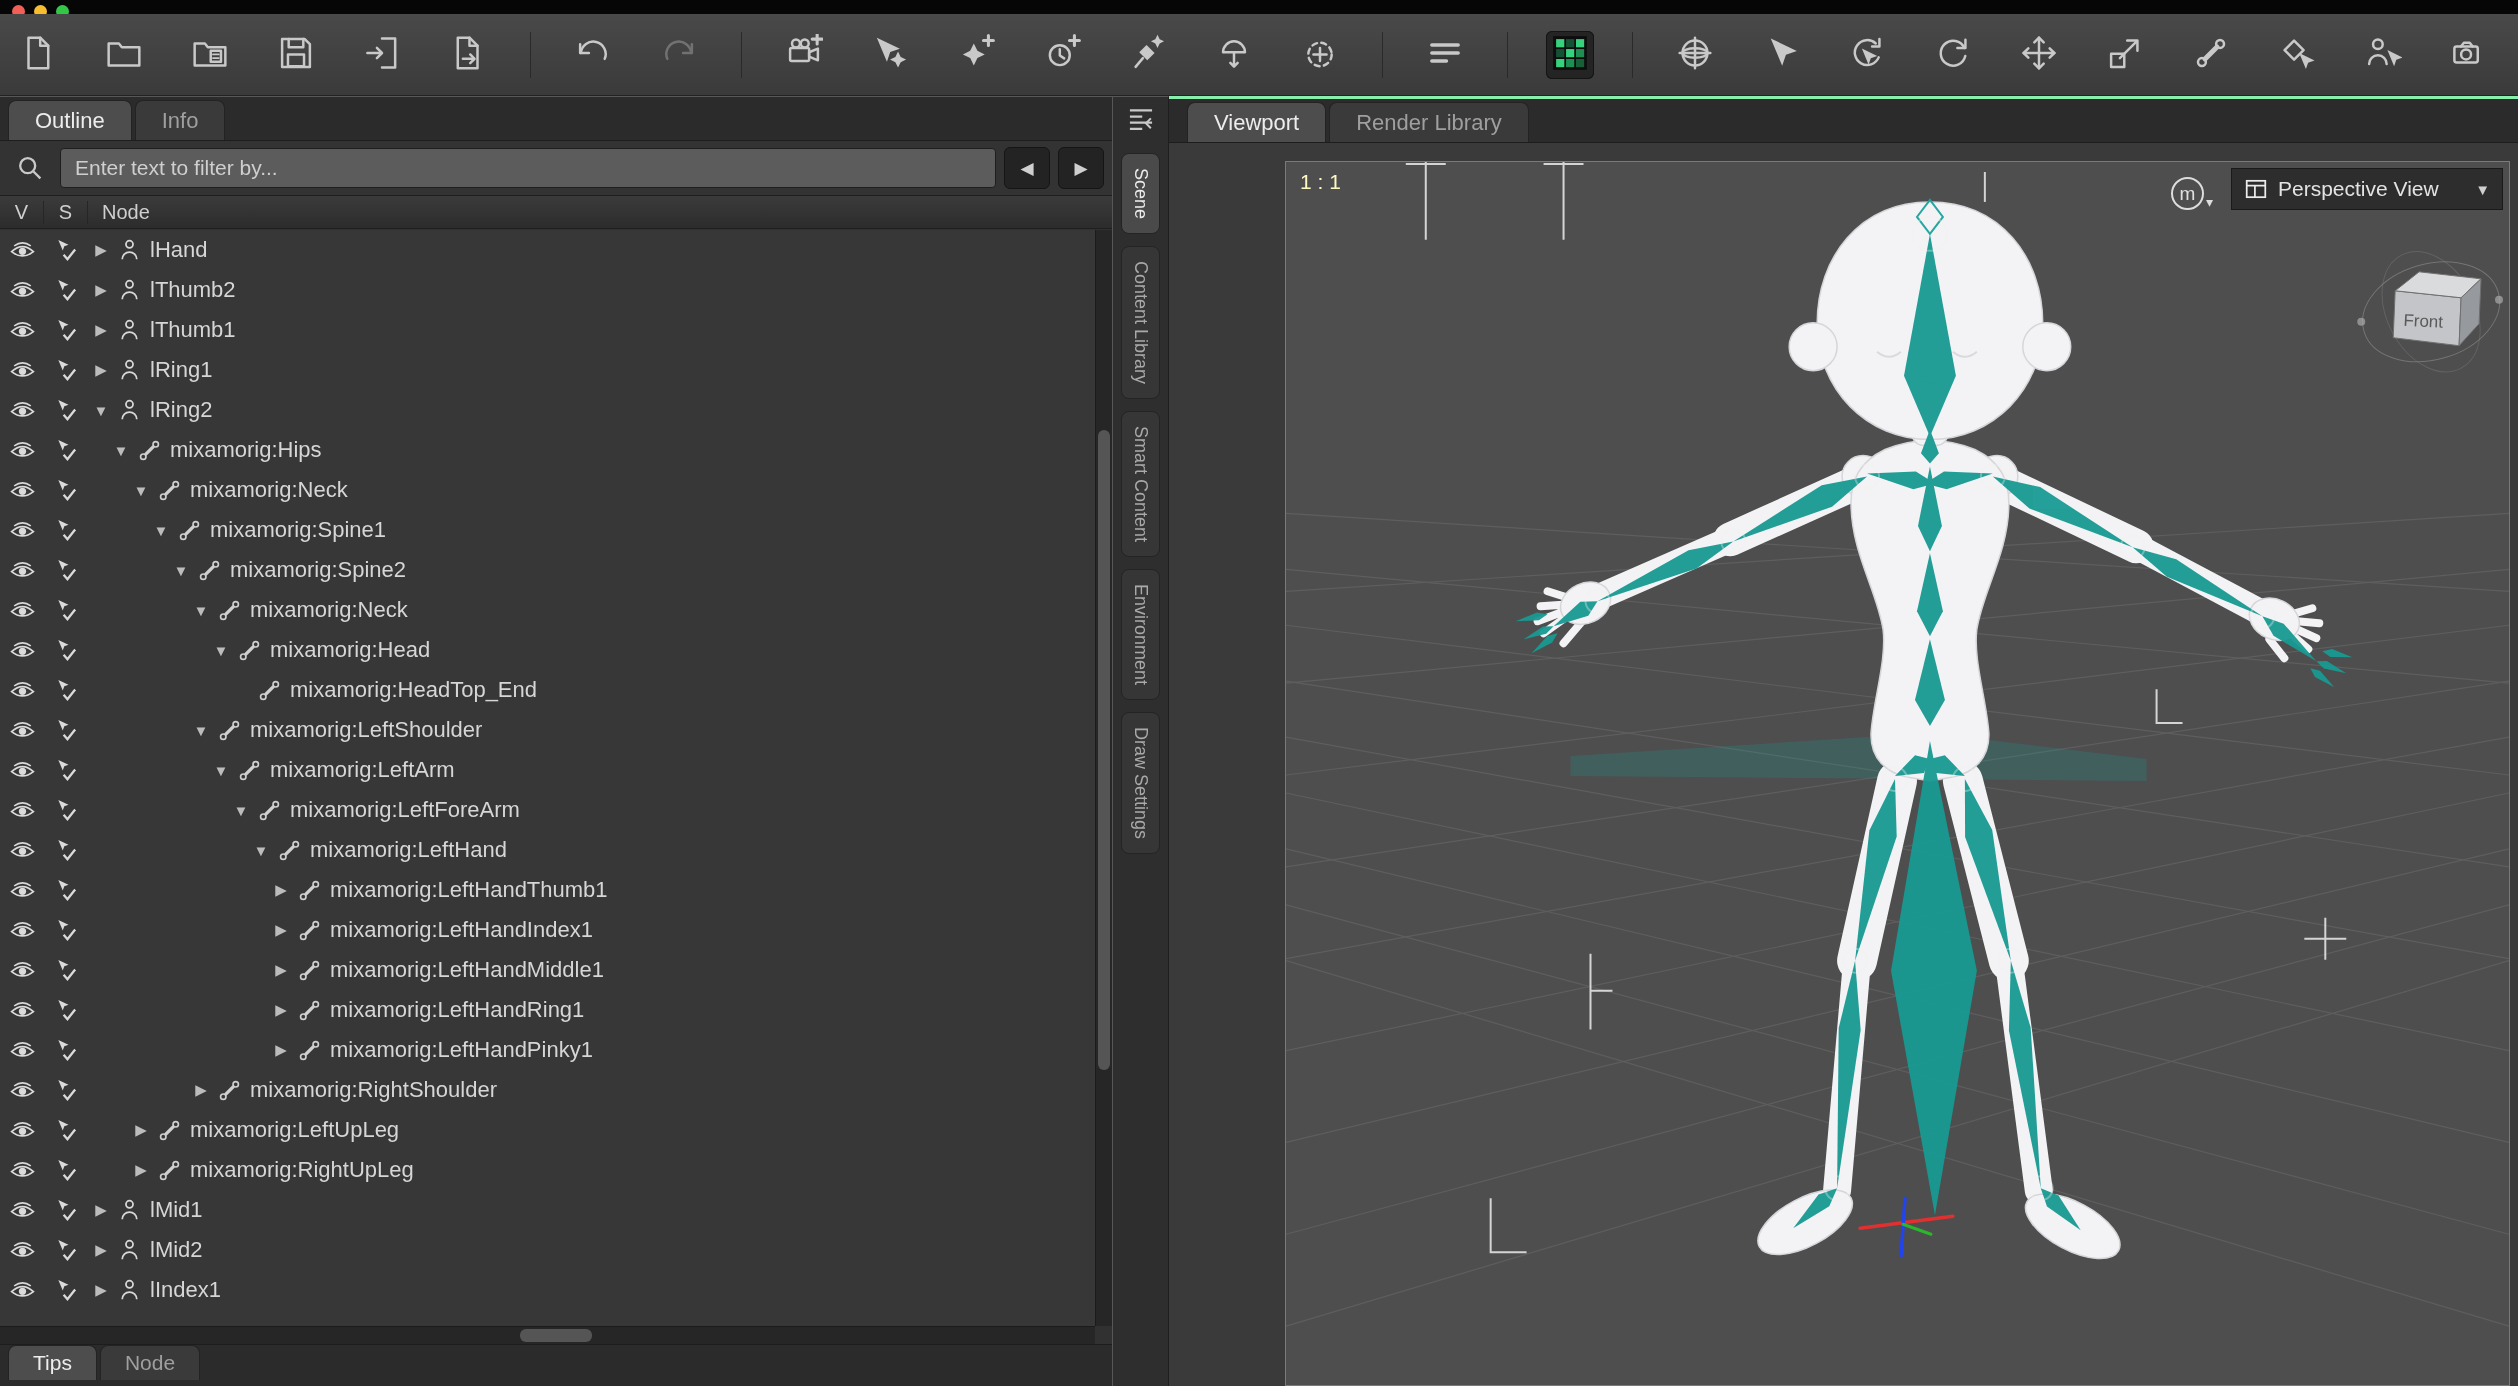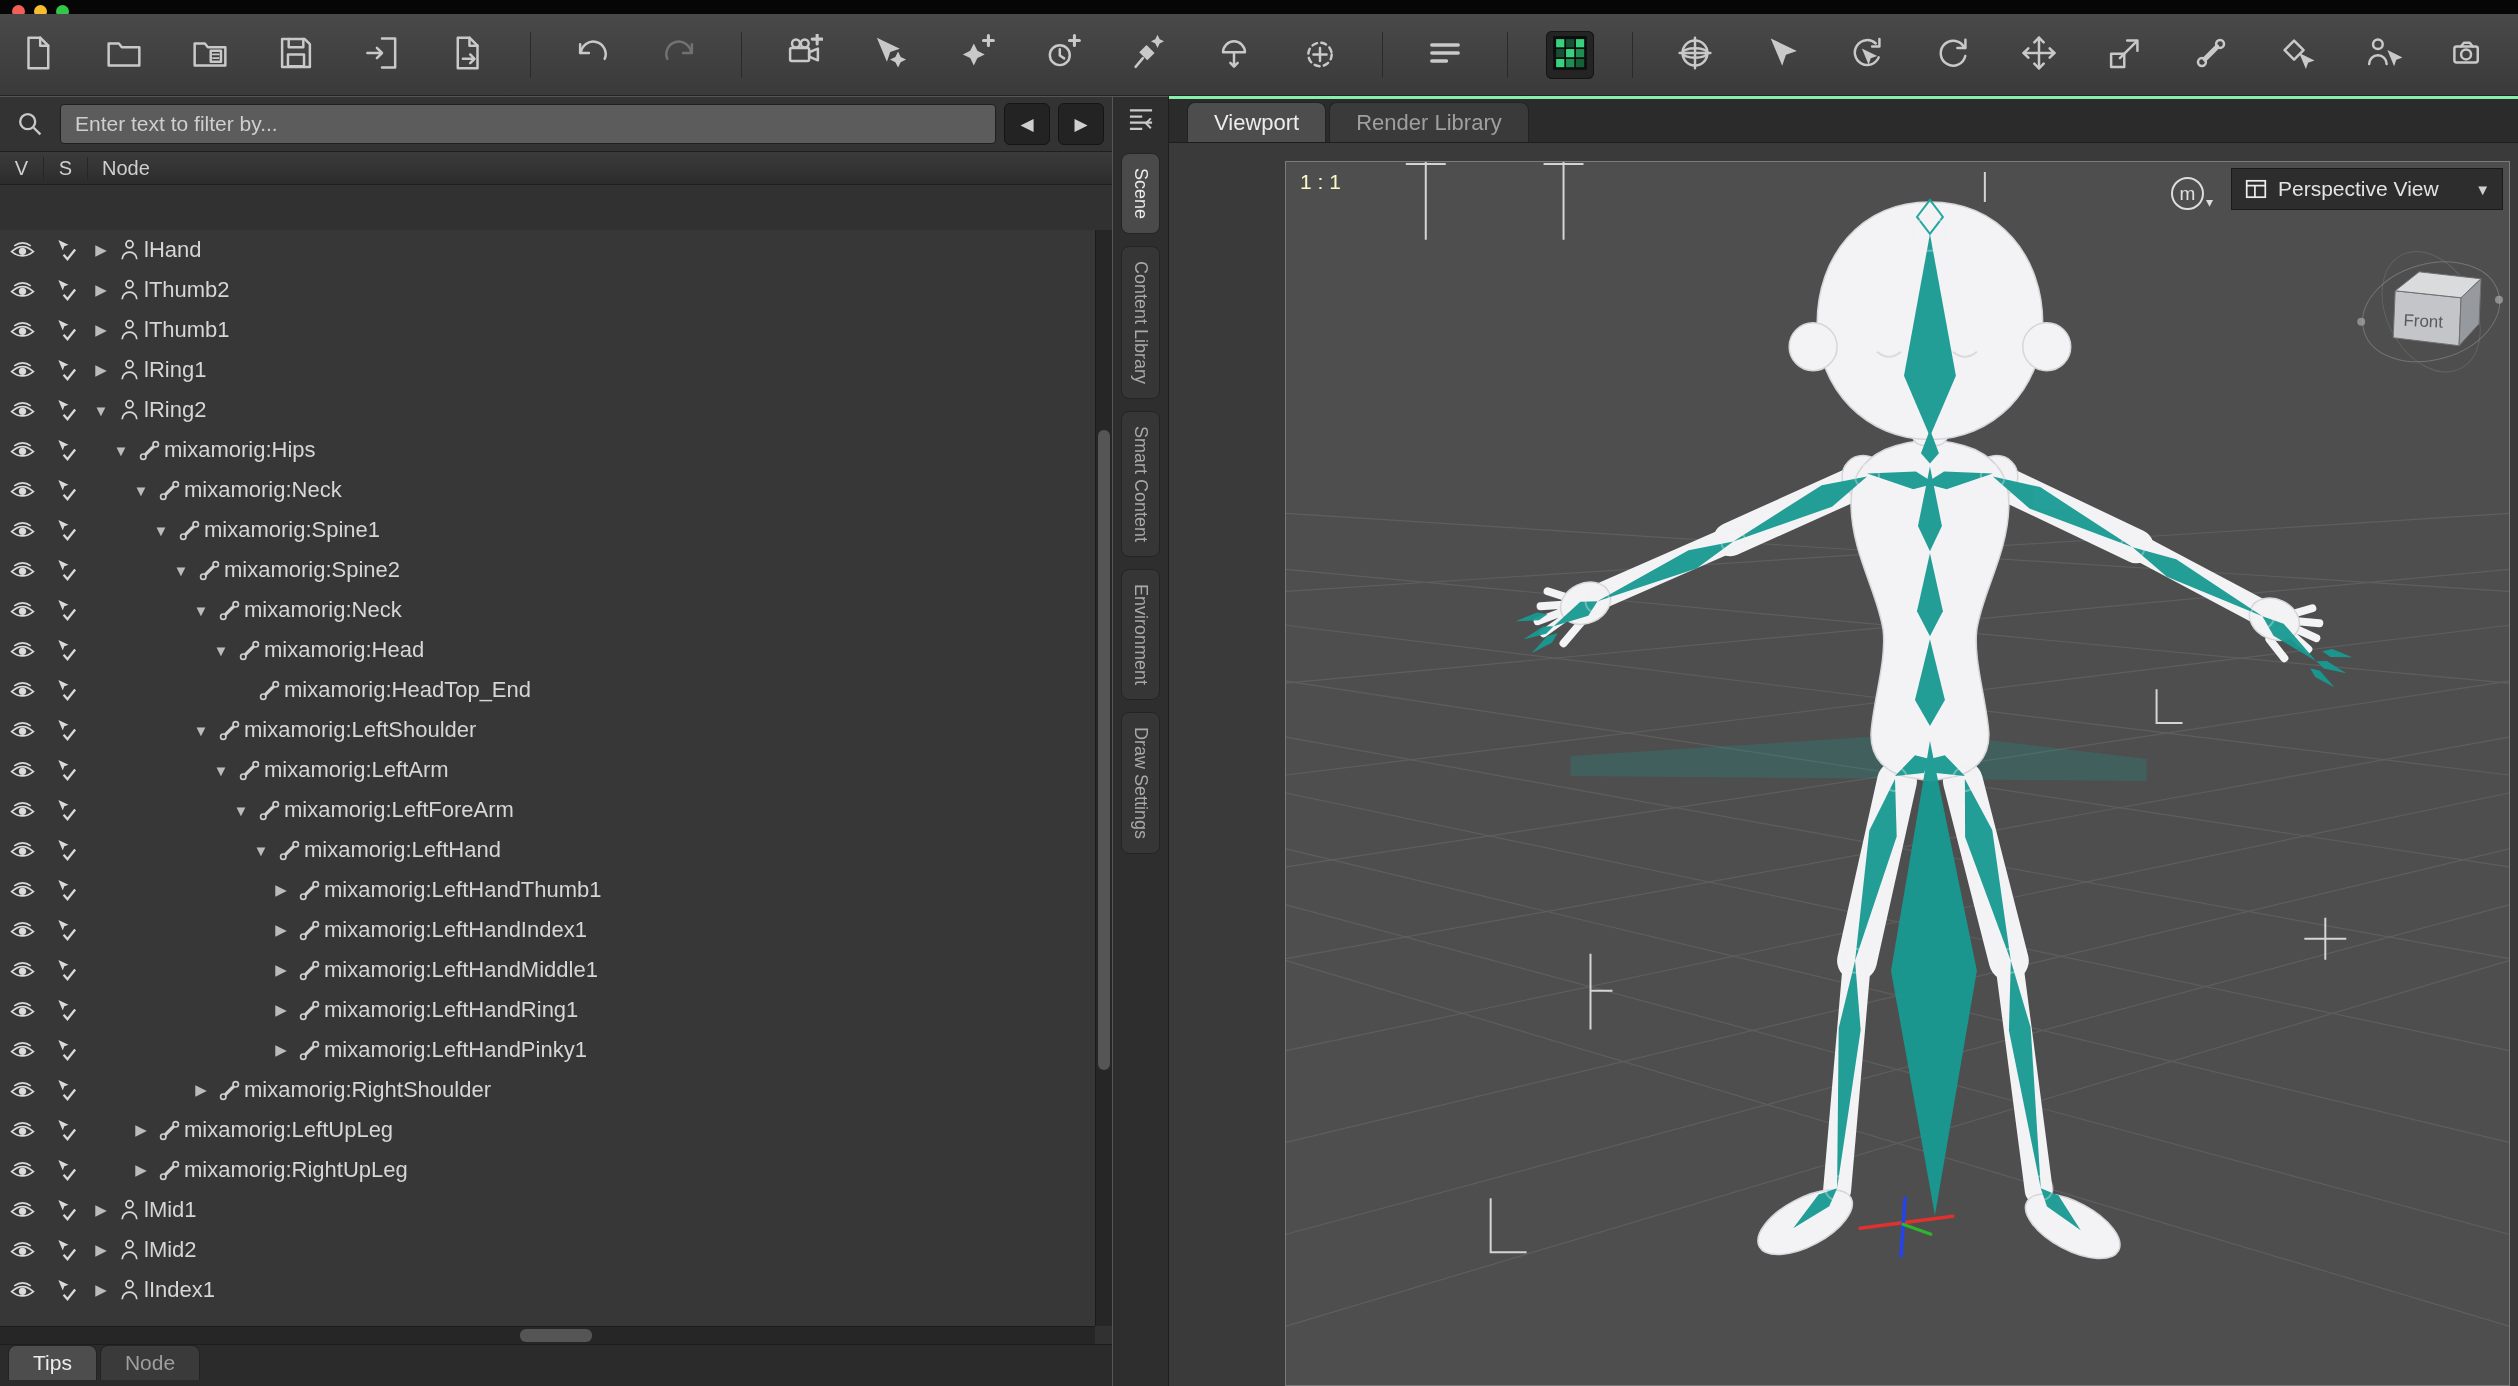--- a/index.html
+++ b/index.html
@@ -25,21 +25,21 @@
 .filter-input::placeholder{color:#cfcfcf;}
 .nav-btn{width:46px;height:42px;background:#232323;border:1px solid #151515;border-radius:6px;color:#cfcfcf;font-size:17px;display:flex;align-items:center;justify-content:center;}
 .cols-header{height:34px;display:flex;align-items:center;background:linear-gradient(#3b3b3b,#2c2c2c);border-top:1px solid #1f1f1f;border-bottom:1px solid #1f1f1f;color:#cfcfcf;font-size:20px;}
 .cols-header .c1,.cols-header .c2{width:44px;text-align:center;border-right:1px solid #262626;}
 .cols-header .c3{padding-left:14px;}
 .tree{position:absolute;left:0;top:133px;right:17px;bottom:60px;background:#373737;overflow:hidden;}
 .row{height:40px;display:flex;align-items:center;font-size:22px;color:#d6d6d6;}
 .cellv{width:44px;display:flex;justify-content:center;flex:none;}
 .arrow{width:26px;flex:none;text-align:center;font-size:15px;color:#bcbcbc;}
 .nicon{width:30px;flex:none;display:flex;justify-content:center;}
-.lbl{white-space:nowrap;}
+.lbl{margin-left:6px;white-space:nowrap;}
 .vscroll{position:absolute;right:0;top:133px;bottom:60px;width:17px;background:#262626;border-left:1px solid #1b1b1b;}
 .vthumb{position:absolute;left:2px;right:2px;top:200px;height:640px;background:#555;border-radius:7px;}
 .hscroll{position:absolute;left:0;right:17px;bottom:42px;height:18px;background:#262626;border-top:1px solid #1b1b1b;}
 .hthumb{position:absolute;top:2px;height:13px;left:520px;width:72px;background:#555;border-radius:6px;}
 .btabs{position:absolute;left:0;right:0;bottom:0;height:42px;background:#2b2b2b;display:flex;align-items:flex-start;gap:3px;padding-left:8px;border-top:1px solid #1d1d1d;}
 .btabs .ptab{padding:5px 24px 5px;font-size:21px;}
 
 .dock{position:absolute;left:1113px;top:96px;width:56px;height:1290px;background:#2e2e2e;border-right:1px solid #1e1e1e;display:flex;flex-direction:column;align-items:center;border-top:1px solid #575757;}
 .collapse{width:44px;height:44px;display:flex;align-items:center;justify-content:center;}
 .vtab{writing-mode:vertical-rl;font-size:18px;color:#a9a9a9;background:#363636;border:1px solid #242424;border-radius:8px;padding:14px 8px;margin-top:12px;}
@@ -291,20 +291,24 @@
       <button class="tbtn right">
         <span><svg viewBox="0 0 26 26" width="38" height="38" fill="none" stroke="#c9c9c9" stroke-width="1.7" stroke-linecap="round" stroke-linejoin="round">
             <path d="M3 13.5 13 4.5l10 9"></path>
             <path d="M6.5 11.5V22h13V11.5"></path>
           </svg></span>
       </button>
       <div class="ds-logo">DS</div>
     </div>
 
   <div class="left-panel">
+    <div class="ptabs">
+      <div class="ptab active">Outline</div>
+      <div class="ptab">Info</div>
+    </div>
     <div class="filter-row">
       <div class="icon-btn" id="mag-slot">
           <svg viewBox="0 0 26 26" width="30" height="30" fill="none" stroke="#c9c9c9" stroke-width="2">
             <circle cx="11" cy="11" r="6.5"></circle>
             <path d="M16 16l6 6"></path>
           </svg>
         </div>
       <input class="filter-input" placeholder="Enter text to filter by..." style="">
       <button class="nav-btn">
           <span>◀</span>

